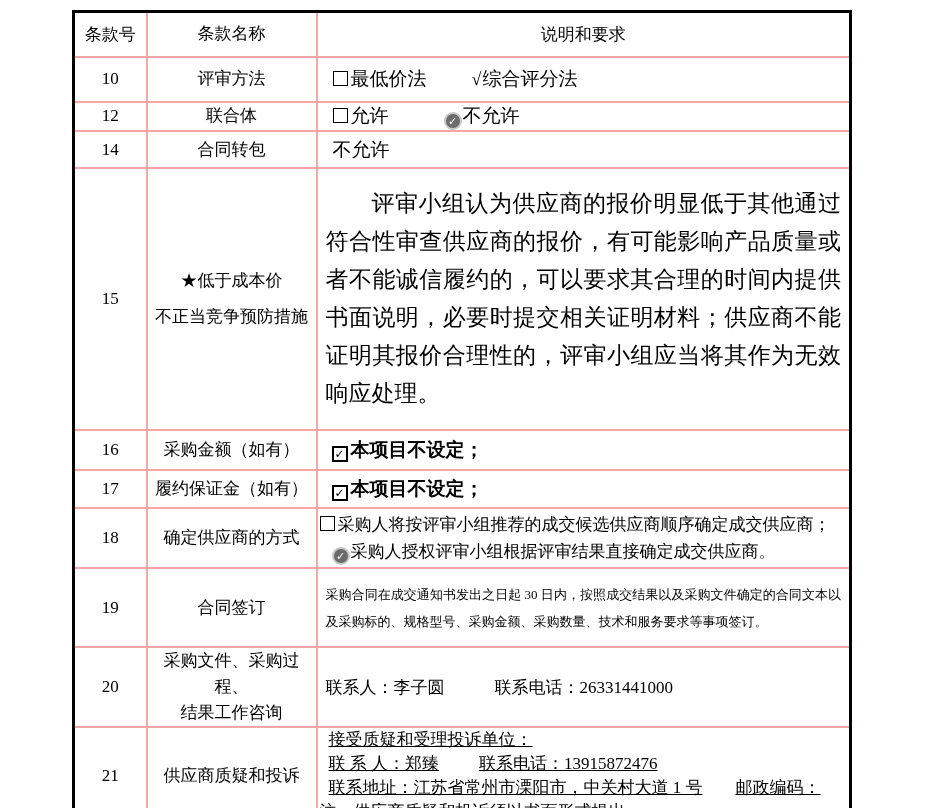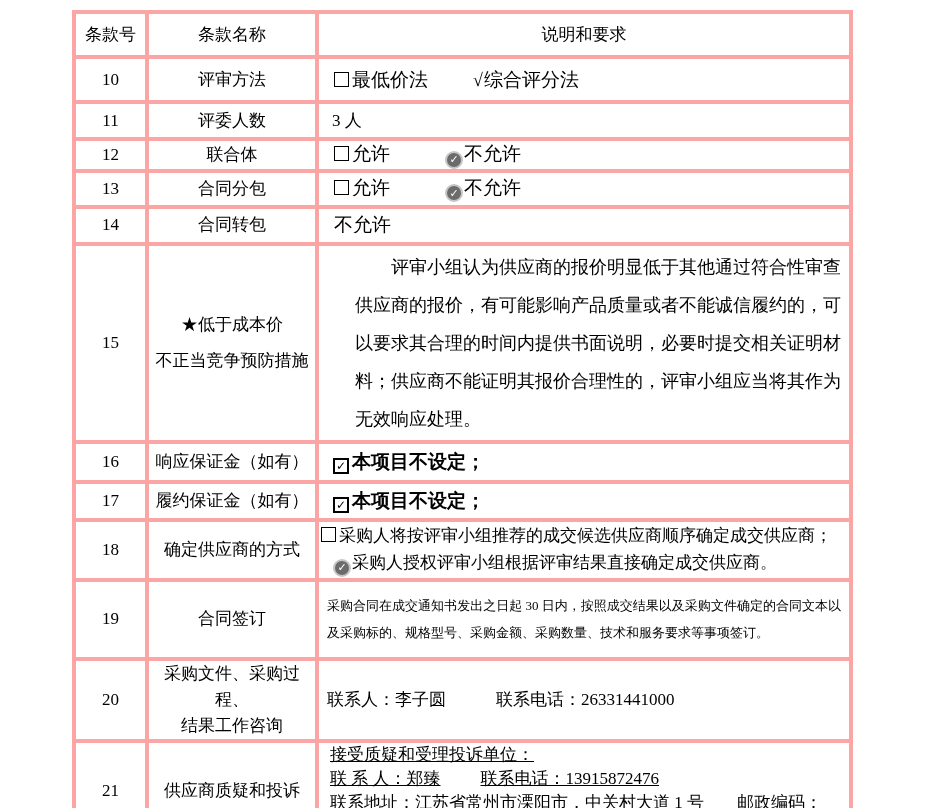--- a/index.html
+++ b/index.html
@@ -16,21 +16,21 @@
     position: absolute; left: 72px; top: 10px;
     border-collapse: collapse; table-layout: fixed;
     width: 777px;
     border: 3px solid #000;
   }
   col.c1 { width: 73px; }
   col.c2 { width: 170px; }
   col.c3 { width: 534px; }
 
   td {
-    border: 4px solid #fca5a5;
+    border: 2px solid #fca5a5;
     padding: 0;
     font-size: 17px;
     vertical-align: middle;
     overflow: hidden;
   }
   td.num  { text-align: center; }
   td.name { text-align: center; line-height: 24px; }
   td.desc { text-align: left; padding: 0 6px; }
   td.center { text-align: center; }
 
@@ -102,23 +102,22 @@
     font-size: 19px;
   }
 
   .name-two-line div { line-height: 36px; }
   .name-two-line-20 div { line-height: 26px; }
 
   .just-r15 {
     text-align: justify;
     text-indent: 2em;
     line-height: 38px;
-    font-size: 18px;
-    padding: 2px 2px;
-    margin-left: 28px;
+    font-size: 23px;
+    padding: 16px 2px;
   }
   .just-r19 {
     text-align: justify;
     line-height: 27px;
     font-size: 13px;
     padding: 0 2px;
   }
   .r18-lines { line-height: 27px; font-size: 17px; }
   .r18-line2 { padding-left: 12px; }
   .r21-lines { line-height: 24px; font-size: 17px; }
@@ -144,62 +143,50 @@
     </tr>
 
     <tr class="h-r10">
       <td class="num">10</td>
       <td class="name">评审方法</td>
       <td class="desc pad15 big">
         <span><span class="cbox"></span><span>最低价法</span></span><span class="gap45"></span><span><span class="rad-check">√</span><span>综合评分法</span></span>
       </td>
     </tr>
 
-    <tr class="h-r11">
-      <td class="num">11</td>
-      <td class="name">评委人数</td>
-      <td class="desc pad13">3 人</td>
-    </tr>
 
     <tr class="h-r12">
       <td class="num">12</td>
       <td class="name">联合体</td>
       <td class="desc pad15 big">
         <span><span class="cbox"></span><span>允许</span></span><span class="gap55"></span><span><span class="circle-check">✓</span><span>不允许</span></span>
       </td>
     </tr>
 
-    <tr class="h-r13">
-      <td class="num">13</td>
-      <td class="name">合同分包</td>
-      <td class="desc pad15 big">
-        <span><span class="cbox"></span><span>允许</span></span><span class="gap55"></span><span><span class="circle-check">✓</span><span>不允许</span></span>
-      </td>
-    </tr>
 
     <tr class="h-r14">
       <td class="num">14</td>
       <td class="name">合同转包</td>
       <td class="desc pad15 big">不允许</td>
     </tr>
 
     <tr class="h-r15">
       <td class="num">15</td>
       <td class="name name-two-line">
         <div>★低于成本价</div>
         <div>不正当竞争预防措施</div>
       </td>
       <td class="desc">
         <div class="just-r15">评审小组认为供应商的报价明显低于其他通过符合性审查供应商的报价，有可能影响产品质量或者不能诚信履约的，可以要求其合理的时间内提供书面说明，必要时提交相关证明材料；供应商不能证明其报价合理性的，评审小组应当将其作为无效响应处理。</div>
       </td>
     </tr>
 
     <tr class="h-r16">
       <td class="num">16</td>
-      <td class="name">响应保证金（如有）</td>
+      <td class="name">采购金额（如有）</td>
       <td class="desc pad14">
         <span class="square-check">✓</span><span class="boldtxt">本项目不设定；</span>
       </td>
     </tr>
 
     <tr class="h-r17">
       <td class="num">17</td>
       <td class="name">履约保证金（如有）</td>
       <td class="desc pad14">
         <span class="square-check">✓</span><span class="boldtxt">本项目不设定；</span>

